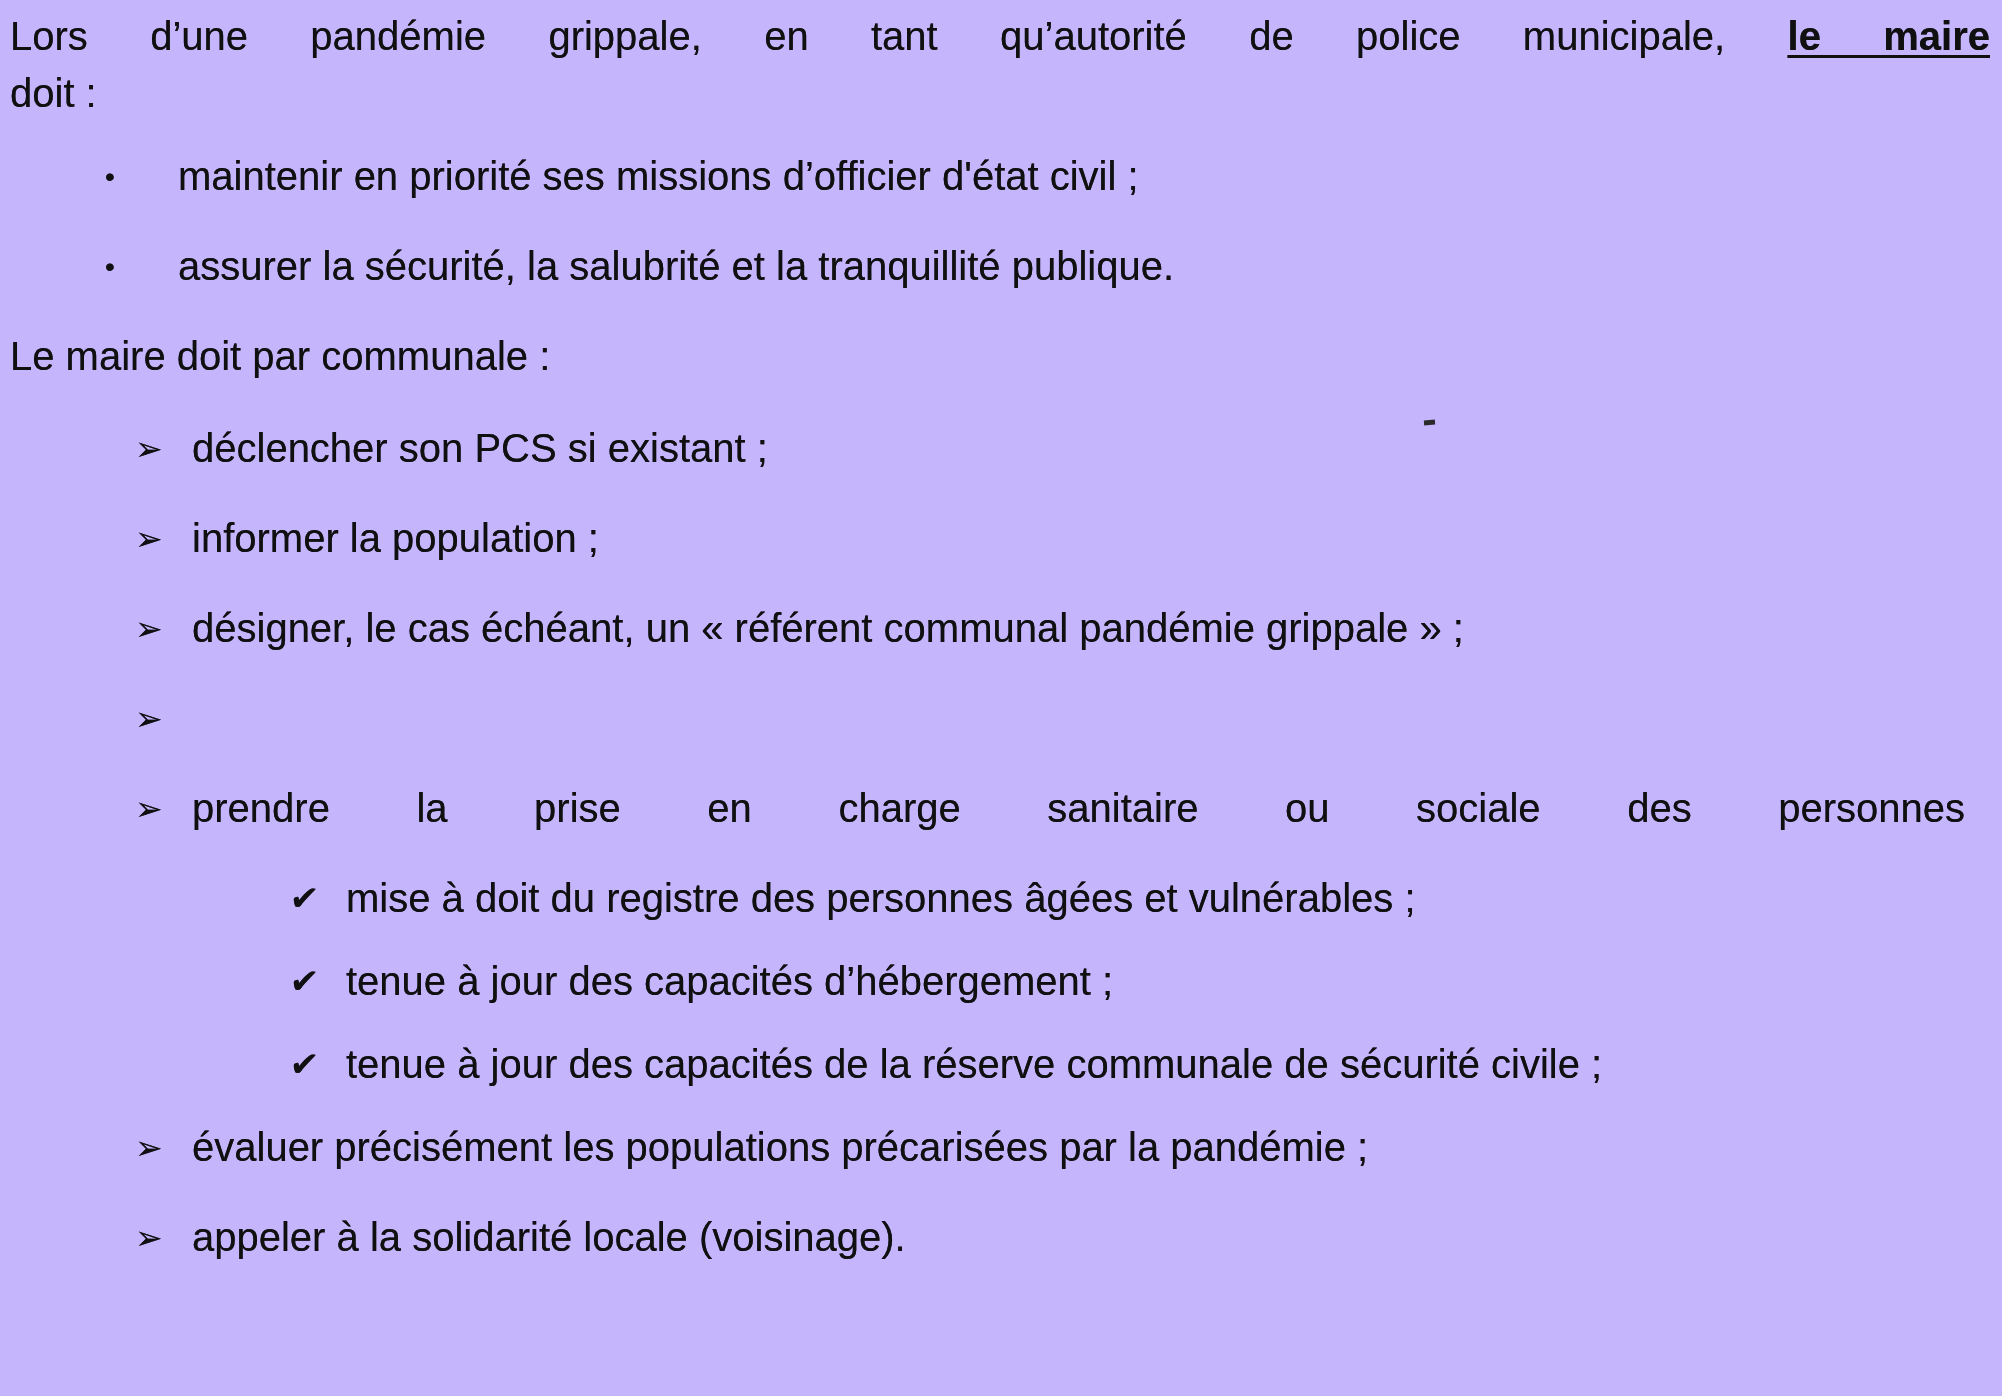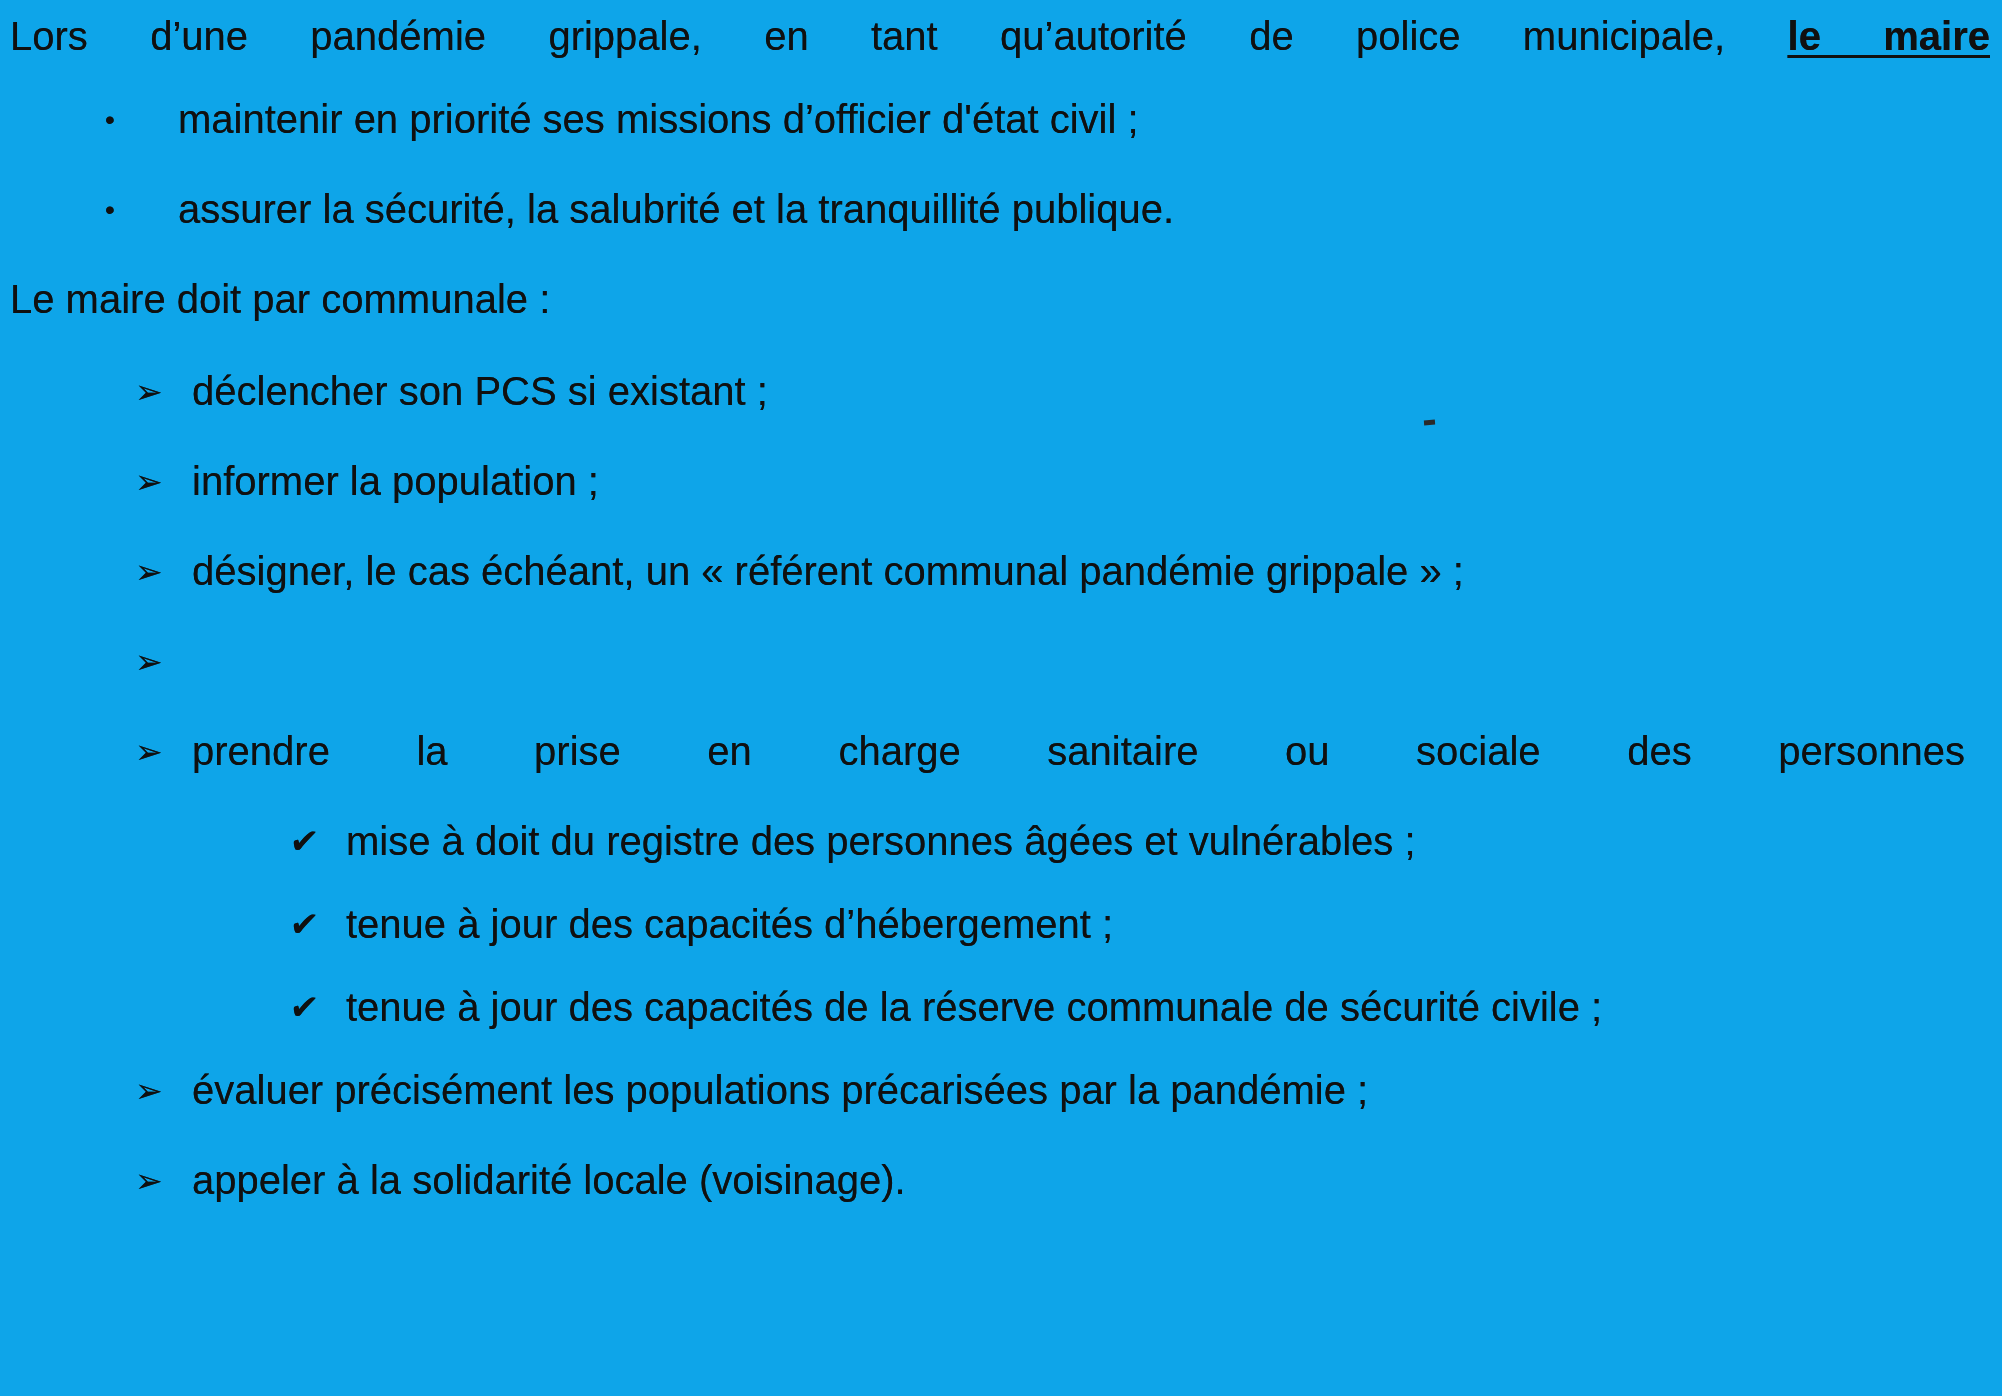--- a/index.html
+++ b/index.html
@@ -2,21 +2,21 @@
 <html lang="fr"><head>
 <meta charset="utf-8">
 <style>
   html,body{margin:0;padding:0;background:#ffffff;}
   .page{
     position:relative;
     width:2002px;
     height:1396px;
     box-sizing:border-box;
     padding:8px 12px 0 10px;
-    background:#0ea5e9;
+    background:#c4b5fd;
     color:#101010;
     font-family:"Liberation Sans", sans-serif;
     font-size:40px;
     line-height:57px;
     overflow:hidden;
     text-shadow:0 0 0.6px rgba(10,10,10,0.75);
   }
   p{margin:0;}
   .intro{margin-bottom:26px;}
   .jline{display:block;text-align:justify;text-align-last:justify;}
@@ -49,20 +49,21 @@
     transform:rotate(-4deg);
   }
 </style>
 </head>
 <body>
 
 <div class="page">
 
   <p class="intro">
     <span class="jline"><span>Lors d’une pandémie grippale, en tant qu’autorité de police municipale,</span> <span class="bold-underline">le maire</span></span>
+    <span class="line">doit :</span>
   </p>
 
   <div class="list bullets">
     <div class="li">
       <span class="marker bullet-marker">•</span>
       <span class="txt">maintenir en priorité ses missions d’officier d'état civil ;</span>
     </div>
     <div class="li">
       <span class="marker bullet-marker">•</span>
       <span class="txt">assurer la sécurité, la salubrité et la tranquillité publique.</span>

